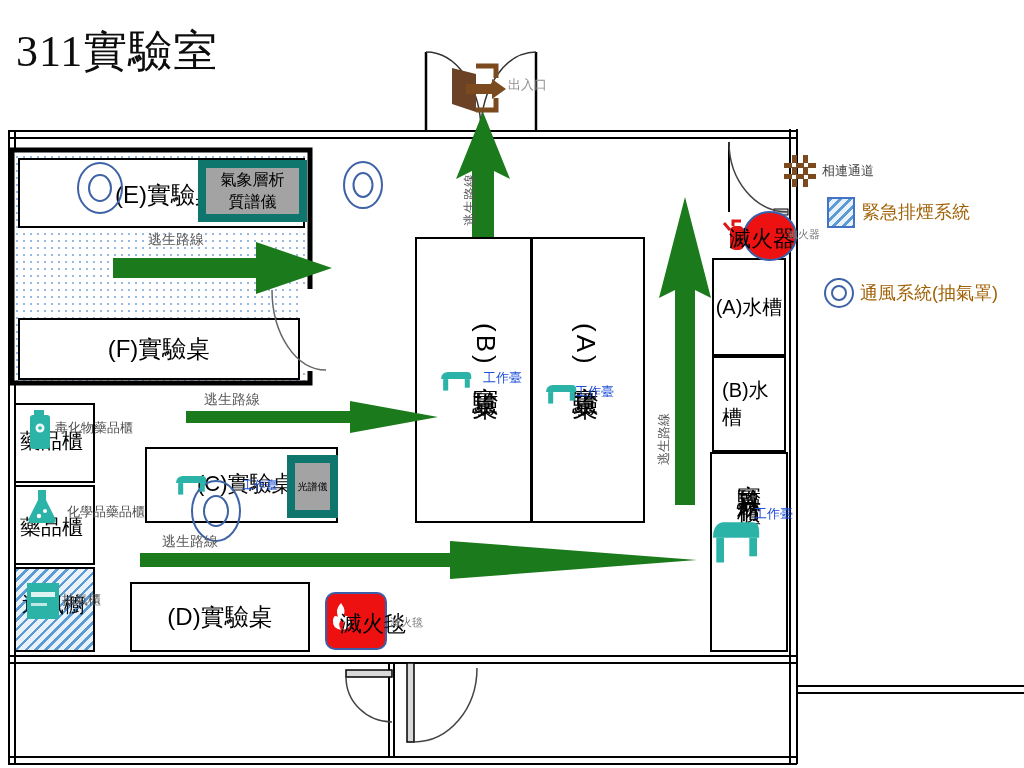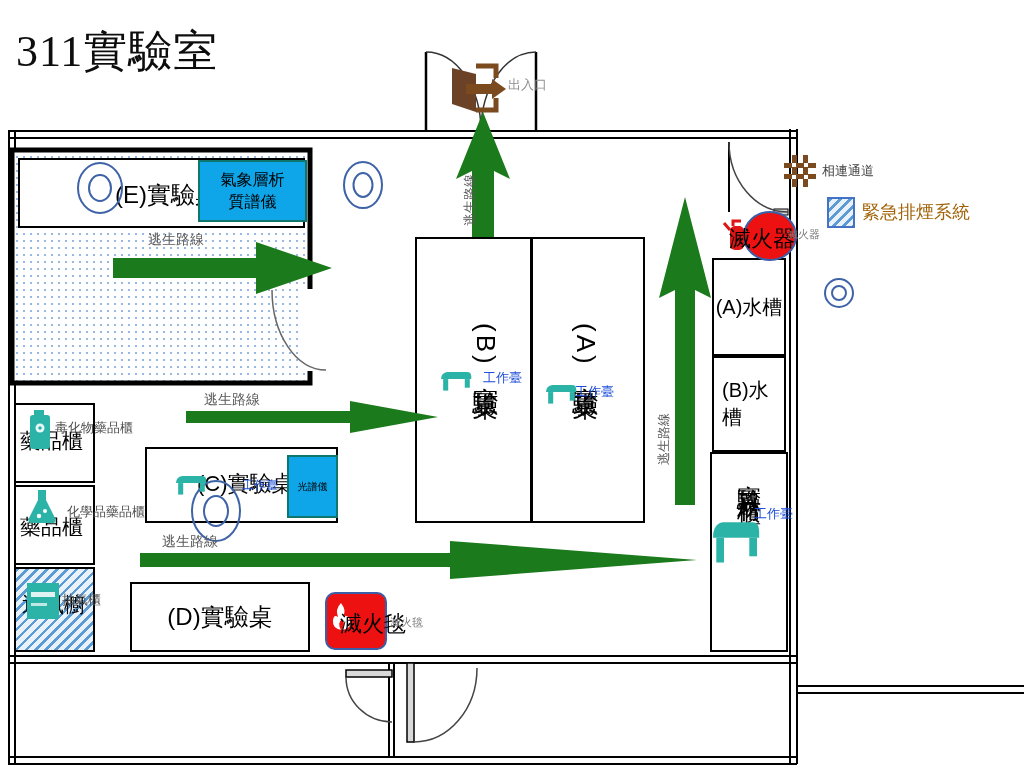--- a/index.html
+++ b/index.html
@@ -4,21 +4,21 @@
 <style>
   html,body{margin:0;padding:0;background:#fff;}
   .stage{position:relative;width:1024px;height:768px;background:#fff;overflow:hidden;
          font-family:"Liberation Sans","DejaVu Sans",sans-serif;color:#000;}
   svg.layer{position:absolute;left:0;top:0;pointer-events:none;}
   .title{position:absolute;left:16px;top:22px;font-size:44px;font-family:"Liberation Serif","DejaVu Serif",serif;color:#0d0d0d;letter-spacing:1px;}
   .box{position:absolute;box-sizing:border-box;background:#fff;border:2px solid #000;}
   .center{display:flex;align-items:center;justify-content:center;}
   .bench-label{font-size:24px;color:#000;white-space:nowrap;}
   .vtext{writing-mode:vertical-rl;text-orientation:mixed;}
-  .orange{background:#0ea5e9;border:2px solid #0f766e;color:#000;text-align:center;}
+  .orange{background:#a3a3a3;border:8px solid #0f766e;color:#000;text-align:center;}
   .hatch{background:repeating-linear-gradient(135deg,#5b9bd5 0px,#5b9bd5 2.5px,#e9f2fb 2.5px,#e9f2fb 7px);}
   .note{position:absolute;font-size:13px;color:#4d4d4d;white-space:nowrap;}
   .small-gray{position:absolute;font-size:11px;color:#7a7a7a;white-space:nowrap;}
   .esc{position:absolute;font-size:14px;color:#595959;white-space:nowrap;}
   .vlabel{position:absolute;font-size:13px;color:#595959;white-space:nowrap;transform:rotate(-90deg);transform-origin:left top;}
   .wb{position:absolute;font-size:13px;color:#1d4ed8;white-space:nowrap;}
   .bigred{position:absolute;font-size:22px;color:#000;white-space:nowrap;}
   .legend-big{position:absolute;font-size:18px;color:#a16207;white-space:nowrap;}
   .cab-label{position:absolute;font-size:21px;color:#000;white-space:nowrap;}
 </style>
@@ -50,20 +50,23 @@
 
   <div class="box" style="left:18px;top:158px;width:287px;height:70px;">
     <div class="bench-label" style="position:absolute;left:95px;top:19px;">(E)實驗桌</div>
   </div>
   <div class="box orange center" style="left:198px;top:160px;width:109px;height:62px;font-size:16px;line-height:1.35;">
     <div>
       <div>氣象層析</div>
       <div>質譜儀</div>
     </div>
   </div>
+  <div class="box center" style="left:18px;top:318px;width:282px;height:62px;">
+    <div class="bench-label">(F)實驗桌</div>
+  </div>
 
   <div class="box" style="left:415px;top:237px;width:230px;height:286px;border-width:2.5px;">
     <div style="position:absolute;left:113px;top:0;bottom:0;width:2.5px;background:#000;"></div>
     <div class="vtext" style="position:absolute;left:52px;top:84px;font-size:26px;letter-spacing:3px;">(B)實驗桌</div>
     <div class="vtext" style="position:absolute;left:152px;top:84px;font-size:26px;letter-spacing:3px;">(A)實驗桌</div>
   </div>
 
   <div class="box" style="left:145px;top:447px;width:193px;height:76px;">
     <div class="bench-label" style="position:absolute;left:50px;top:20px;font-size:22px;">(C)實驗桌</div>
   </div>
@@ -233,14 +236,15 @@
   <div class="note" style="left:67px;top:503px;">化學品藥品櫃</div>
   <div class="note" style="left:62px;top:591px;">抽氣櫃</div>
 
   <div class="bigred" style="left:729px;top:224px;">滅火器</div>
   <div class="small-gray" style="left:787px;top:227px;">滅火器</div>
   <div class="bigred" style="left:340px;top:609px;">滅火毯</div>
   <div class="small-gray" style="left:390px;top:615px;">滅火毯</div>
 
   <div class="note" style="left:822px;top:162px;color:#404040;">相連通道</div>
   <div class="legend-big" style="left:862px;top:200px;">緊急排煙系統</div>
+  <div class="legend-big" style="left:860px;top:281px;">通風系統(抽氣罩)</div>
 
 </div>
 
 </body></html>

